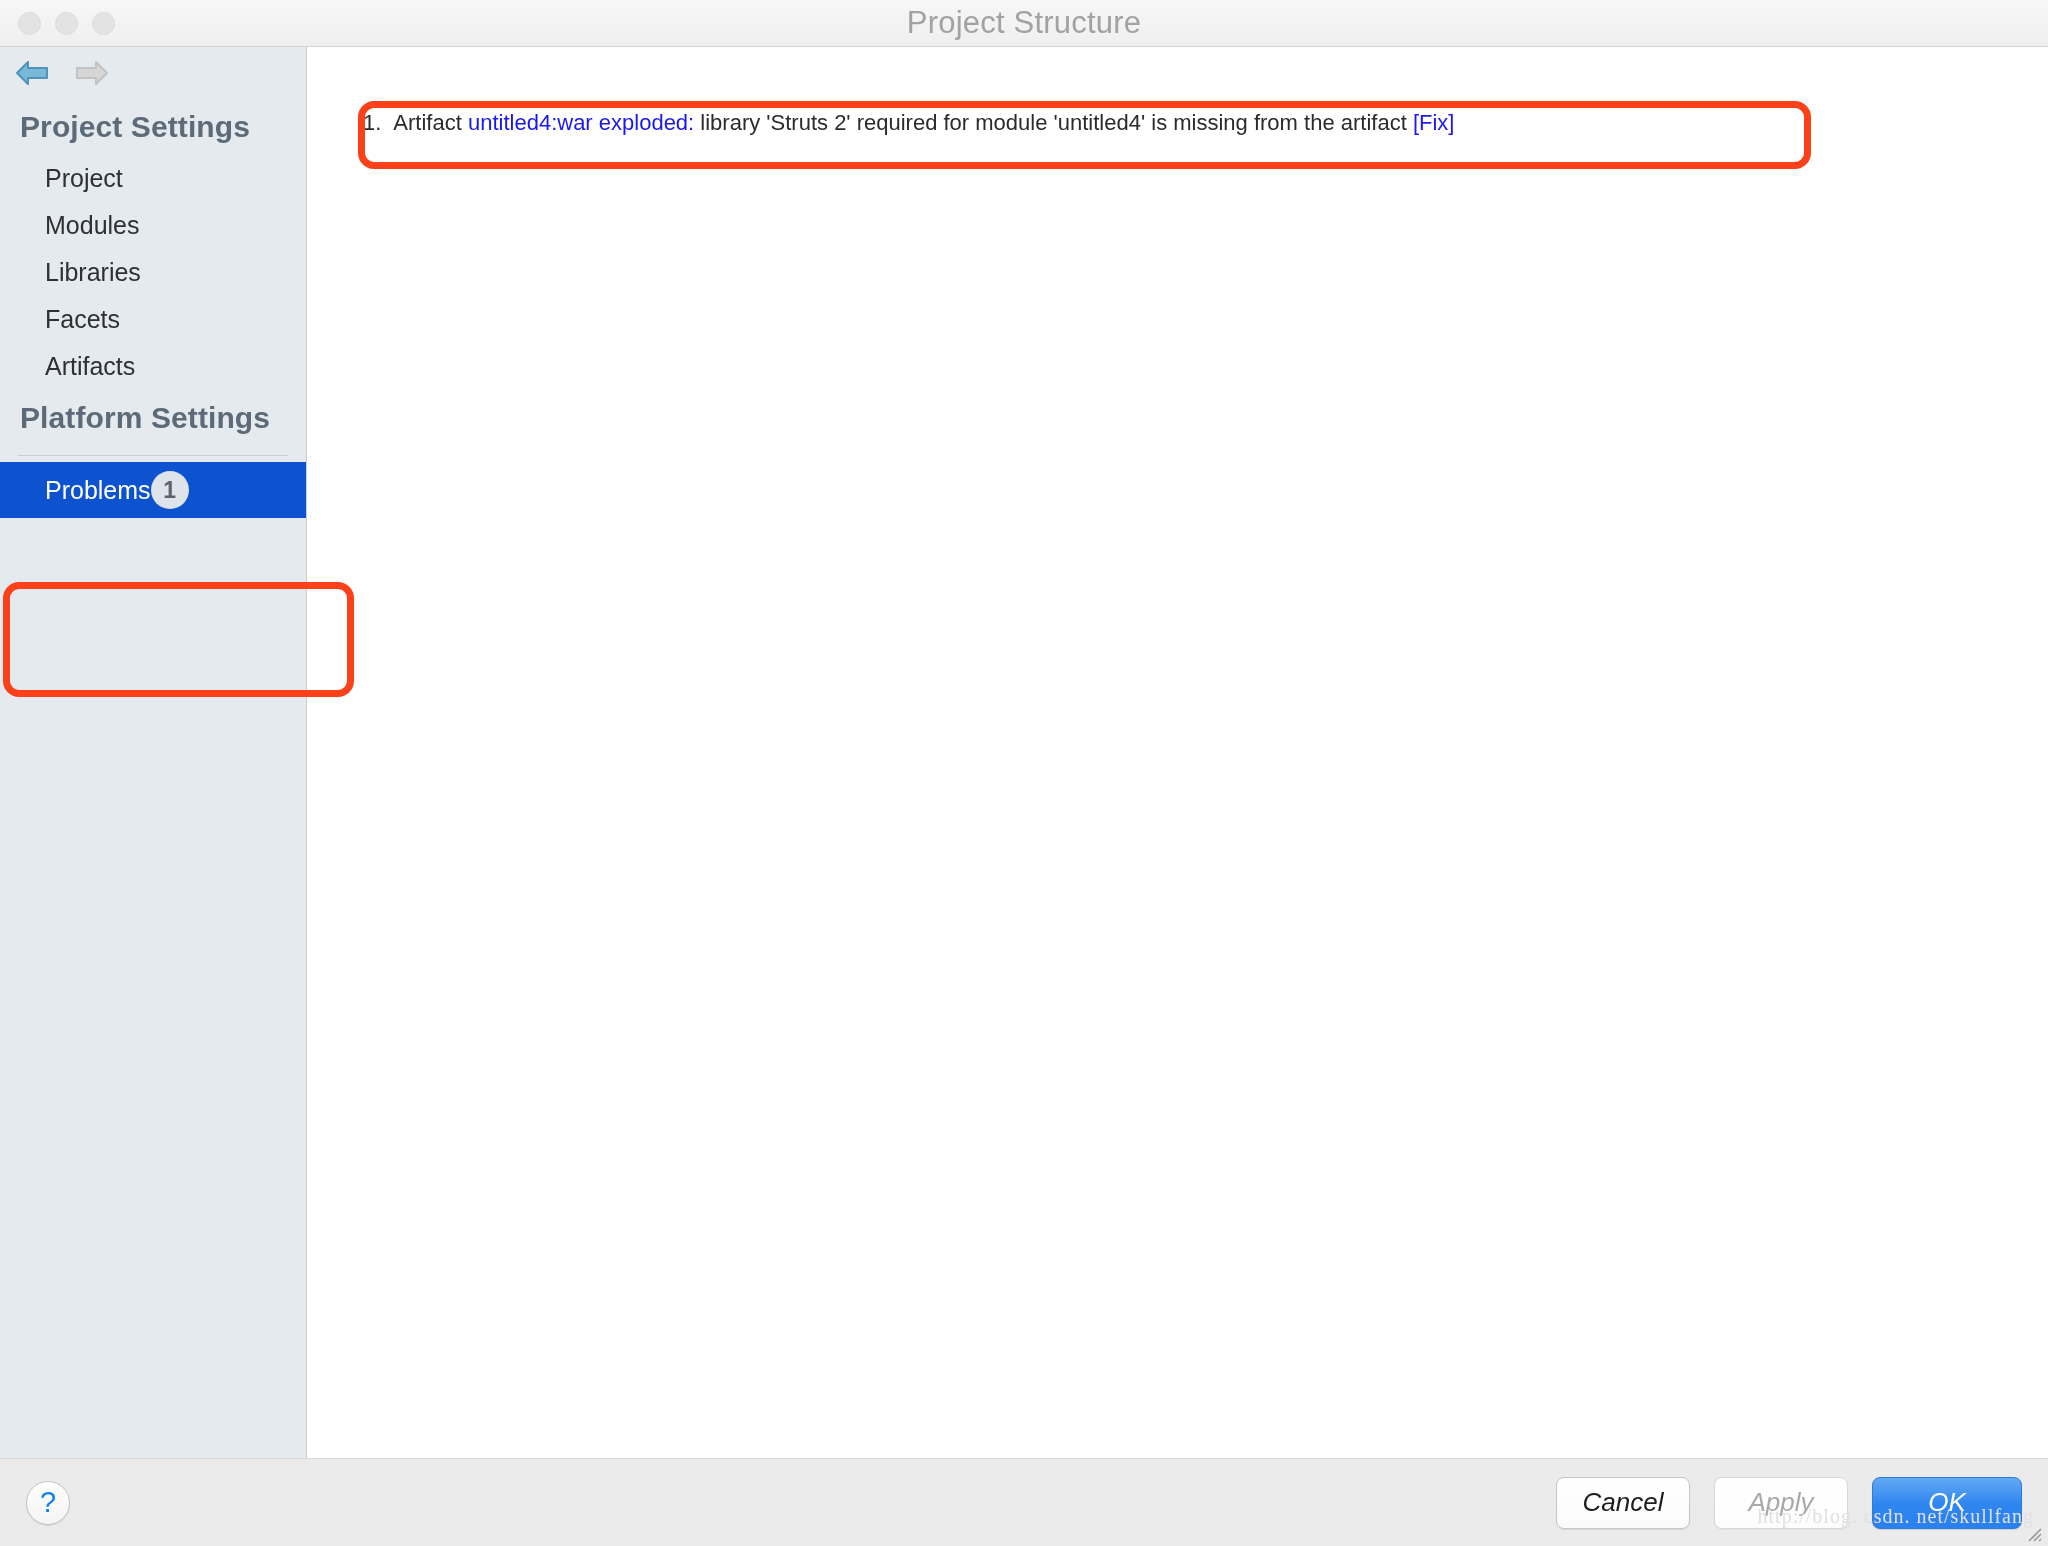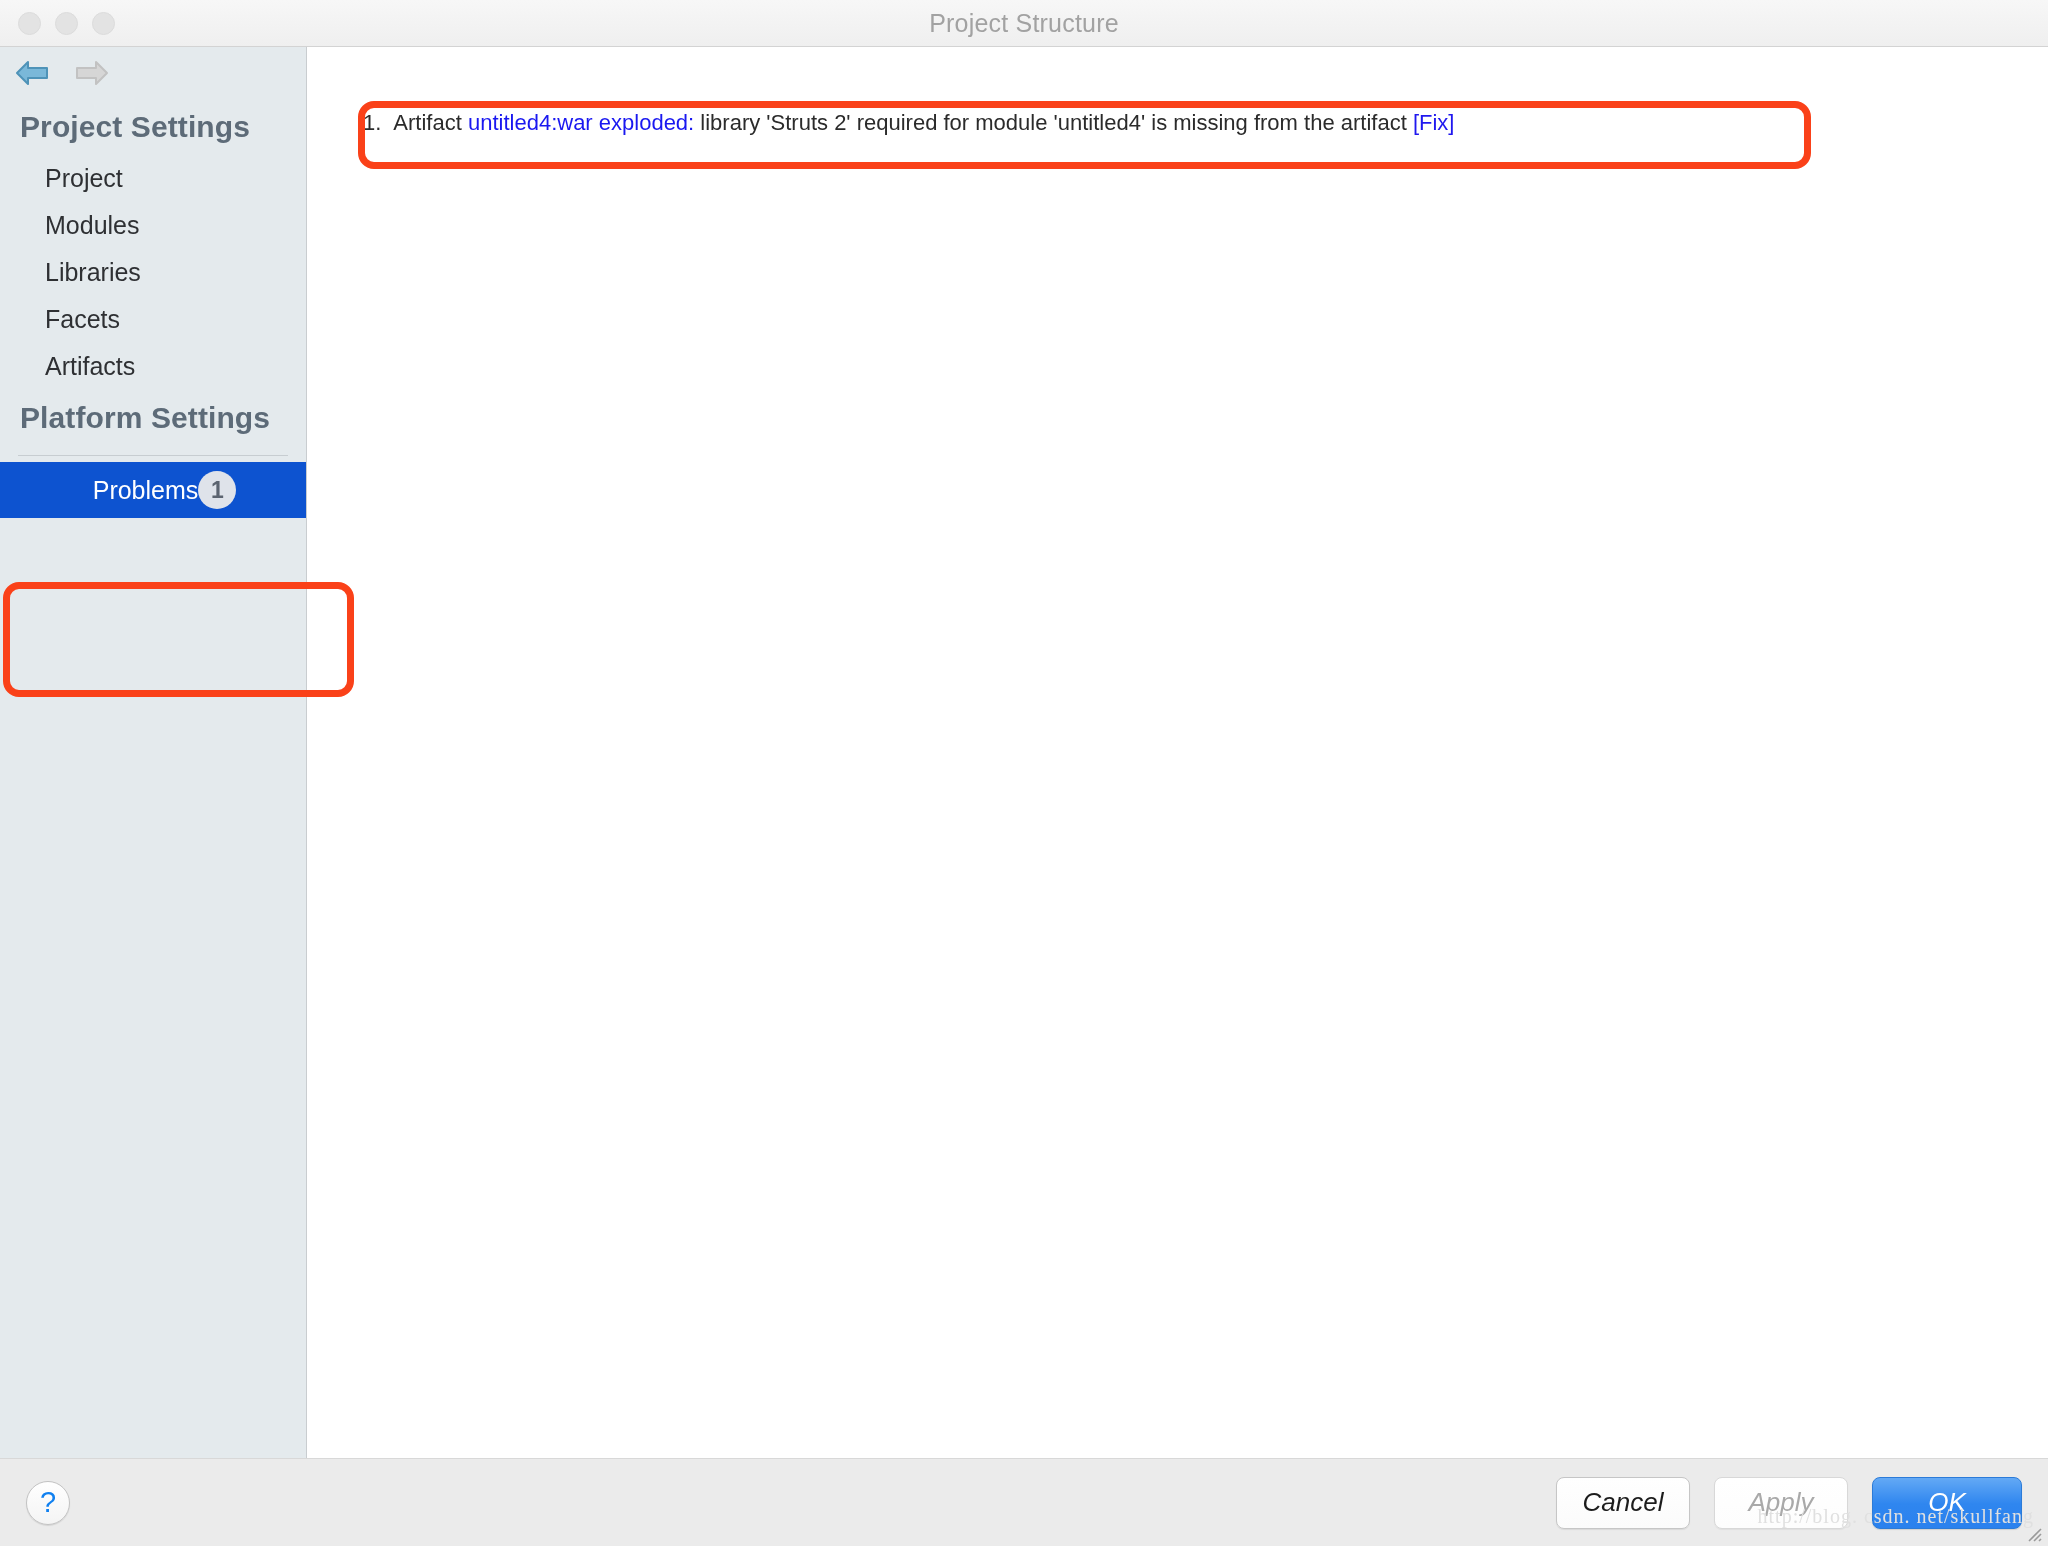--- a/index.html
+++ b/index.html
@@ -47,21 +47,21 @@
     width: 23px;
     height: 23px;
     border-radius: 50%;
     background: #e3e3e3;
     border: 1px solid #dcdcdc;
     box-sizing: border-box;
   }
   .window-title {
     width: 100%;
     text-align: center;
-    font-size: 25px;
+    font-size: 31px;
     color: #a2a2a2;
     letter-spacing: 0.2px;
   }
 
   
   .body-area {
     display: flex;
     flex: 1;
     min-height: 0;
     position: relative;
@@ -101,21 +101,21 @@
     font-size: 25px;
     color: #2e3033;
     padding: 9px 0 9px 45px;
     white-space: nowrap;
   }
   .nav-item.selected {
     background: #0d53d0;
     color: #ffffff;
     display: flex;
     align-items: center;
-    justify-content: center;
+    justify-content: flex-start;
     padding-right: 22px;
   }
   .separator {
     height: 1px;
     background: #c7cdd1;
     margin: 9px 18px 6px 18px;
   }
   .badge {
     width: 38px;
     height: 38px;

